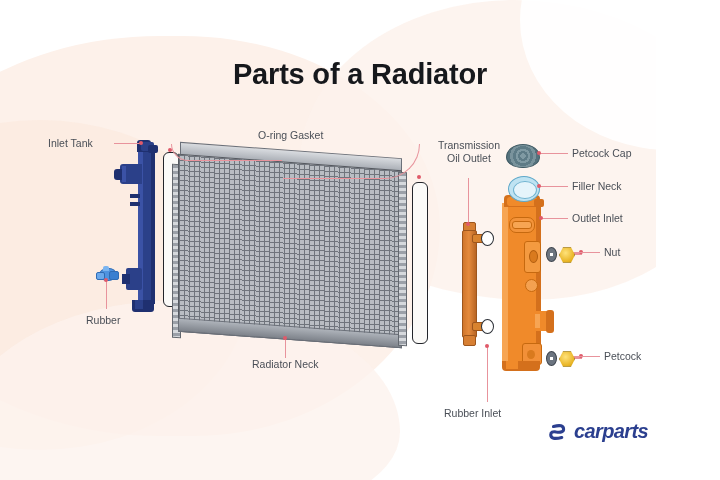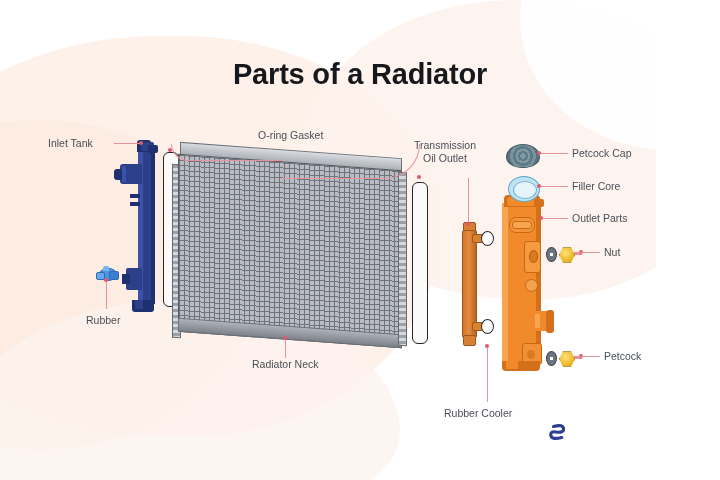--- a/index.html
+++ b/index.html
@@ -394,37 +394,38 @@
   <div class="dot" style="left:485px; top:344px;"></div>
 
   <div class="label" style="left:48px; top:137px;">Inlet Tank</div>
 
   <div class="label" style="left:86px; top:314px;">Rubber</div>
 
   <div class="label" style="left:240px; top:129px;margin-left:18px;">O-ring Gasket</div>
 
   <div class="label" style="left:252px; top:358px;">Radiator Neck</div>
 
-  <div class="label two-line" style="left:400px; top:139px; width:90px;">
+  <div class="label two-line" style="left:424px; top:139px; width:90px;">
     <span>Transmission</span><br>
     <span>Oil Outlet</span>
   </div>
 
   <div class="label" style="left:572px; top:147px;">Petcock Cap</div>
 
-  <div class="label" style="left:572px; top:180px;">Filler Core</div>
-
-  <div class="label" style="left:572px; top:212px;">Outlet Parts</div>
+  <div class="label" style="left:572px; top:180px;">Filler Neck</div>
+
+  <div class="label" style="left:572px; top:212px;">Outlet Inlet</div>
 
   <div class="label" style="left:604px; top:246px;">Nut</div>
 
   <div class="label" style="left:604px; top:350px;">Petcock</div>
 
-  <div class="label" style="left:444px; top:407px;">Rubber Cooler</div>
+  <div class="label" style="left:444px; top:407px;">Rubber Inlet</div>
 
   <div id="logo">
     <svg id="logo-mark" viewBox="0 0 24 24">
       <path d="M6 6 Q17 3 17 9 Q17 13 9 12 Q3 11 3 15 Q3 21 15 18" fill="none" stroke="#2b3f8f" stroke-width="3.4" stroke-linecap="round"></path>
     </svg>
+    <div id="logo-text">carparts</div>
     <div id="logo-tld">.com</div>
   </div>
 
 </div>
 
 </body></html>

